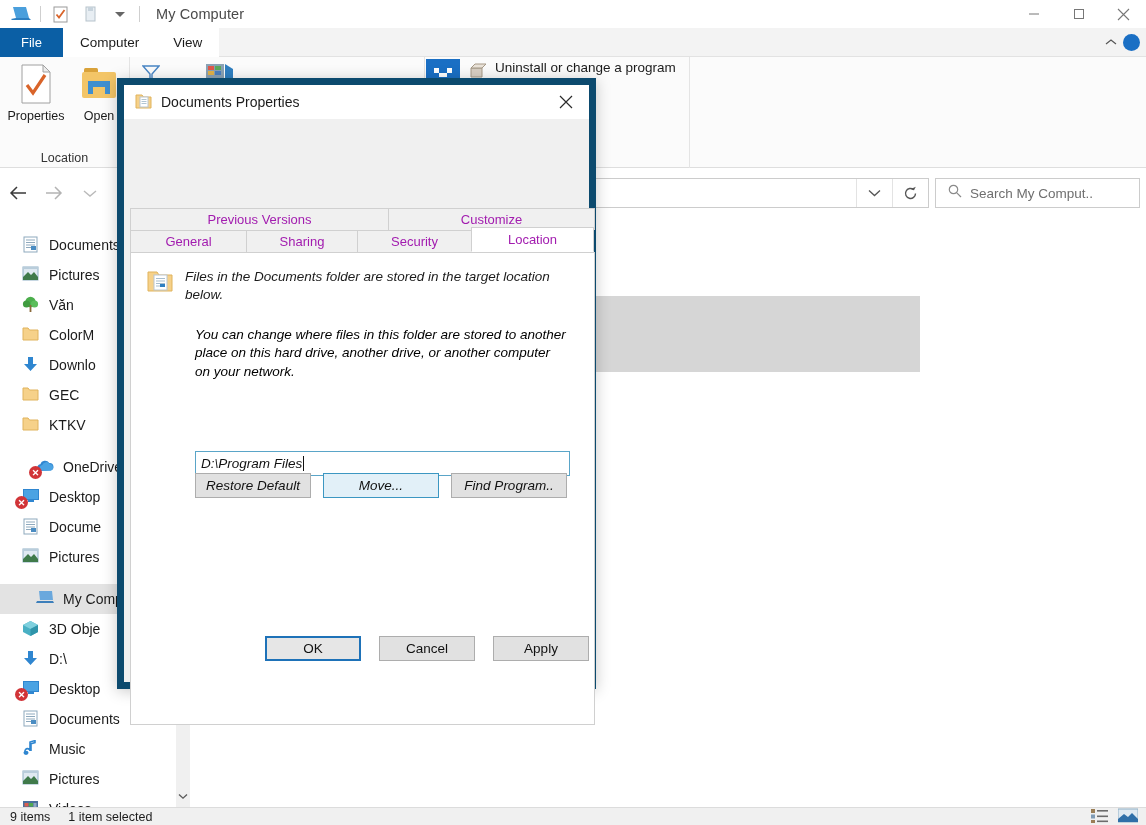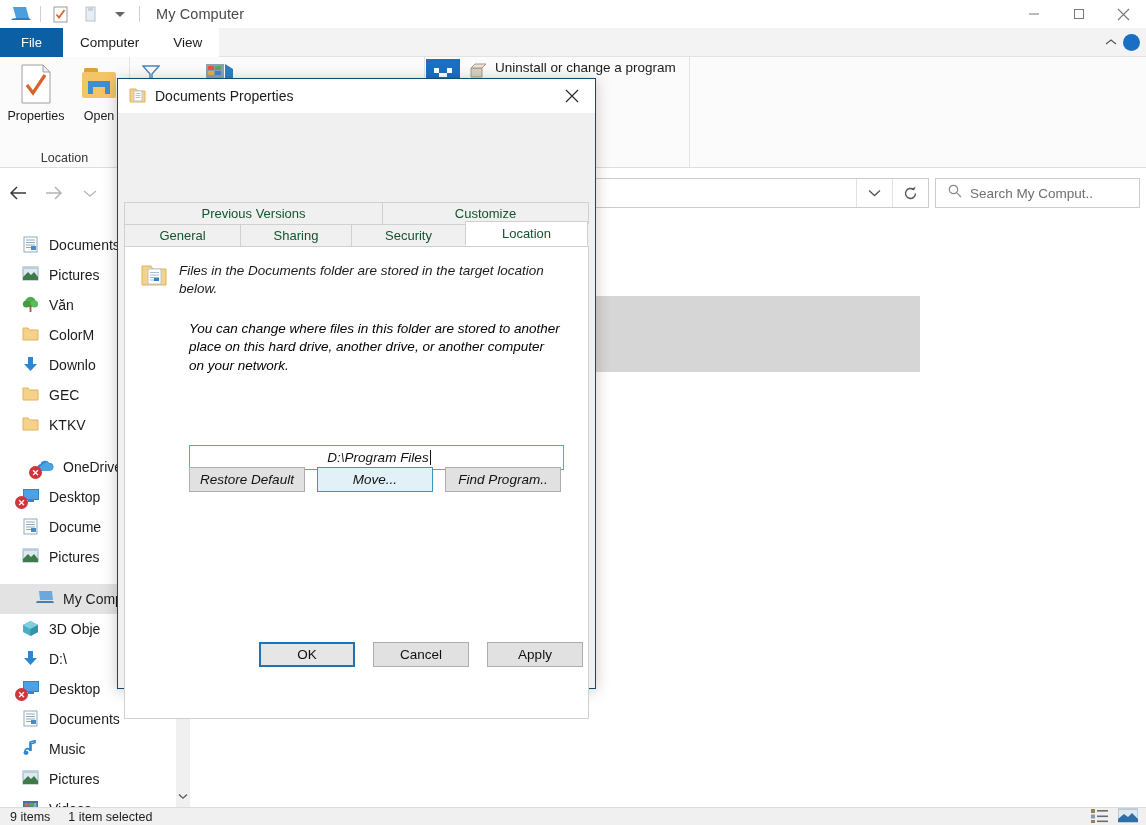--- a/index.html
+++ b/index.html
@@ -143,38 +143,38 @@
     position: absolute; left: 0; top: 807px; width: 1146px; height: 18px;
     background: #f0f0f0; border-top: 1px solid #dcdcdc;
     display: flex; align-items: center; font-size: 12.5px; color: #1b1b1b;
   }
   .st-item { padding-left: 10px; }
   .st-views { position: absolute; right: 8px; display: flex; gap: 10px; align-items: center; }
 
   
   .dialog {
     position: absolute; left: 117px; top: 78px; width: 479px; height: 611px;
-    background: #f0f0f0; border: 1px solid #0c4a6e;
+    background: #f0f0f0; border: 7px solid #0c4a6e;
     box-shadow: 0 2px 14px rgba(0,0,0,.22);
   }
   .dlg-title {
     height: 34px; background: #ffffff; display: flex; align-items: center; gap: 9px; padding-left: 11px;
   }
   .dlg-title-text { font-size: 14px; color: #1b1b1b; }
   .dlg-close {
     position: absolute; right: 0; top: 0; width: 46px; height: 34px;
     display: flex; align-items: center; justify-content: center; color: #2b2b2b;
   }
   .dlg-body { position: absolute; left: 0; top: 34px; width: 477px; bottom: 0; }
 
   .tabs-wrap { position: absolute; left: 6px; top: 89px; width: 465px; }
   .tab-row { display: flex; height: 22px; }
   .tab {
     display: flex; align-items: center; justify-content: center;
-    font-size: 13px; color: #14532d;
+    font-size: 13px; color: #a21caf;
     background: #f0f0f0; border: 1px solid #d0d0d0; border-bottom: none;
     margin-right: -1px;
   }
   .tab.row1 { height: 22px; }
   .tab.active {
     background: #ffffff; border-bottom: 1px solid #ffffff; height: 25px; margin-top: -3px;
     position: relative; z-index: 3;
   }
   .tab-page {
     position: absolute; left: 6px; top: 133px; width: 465px; height: 473px;
@@ -183,21 +183,21 @@
 
   .dlg-intro { display: flex; gap: 12px; padding: 14px 18px 0 16px; }
   .dlg-intro-text { font-size: 13.5px; color: #1b1b1b; line-height: 1.32; padding-top: 1px; }
   .dlg-para {
     padding: 22px 28px 0 64px; font-size: 13.5px; color: #000000; line-height: 1.37;
   }
   .path-input {
     position: absolute; left: 64px; top: 198px; width: 375px; height: 25px;
     border: 1px solid #5aa5c8; background: #ffffff;
     display: flex; align-items: center; padding-left: 5px;
-    font-size: 13.5px; color: #111; justify-content: center;
+    font-size: 13.5px; color: #111;
   }
   .caret {
     display: inline-block; width: 1px; height: 15px; background: #111; margin-left: 1px;
     vertical-align: -2px;
   }
   .btn-row { position: absolute; left: 64px; top: 220px; display: flex; gap: 12px; }
   .btn {
     height: 25px; min-width: 116px; padding: 0 10px;
     background: #e1e1e1; border: 1px solid #adadad;
     font-size: 13.5px; color: #111;

